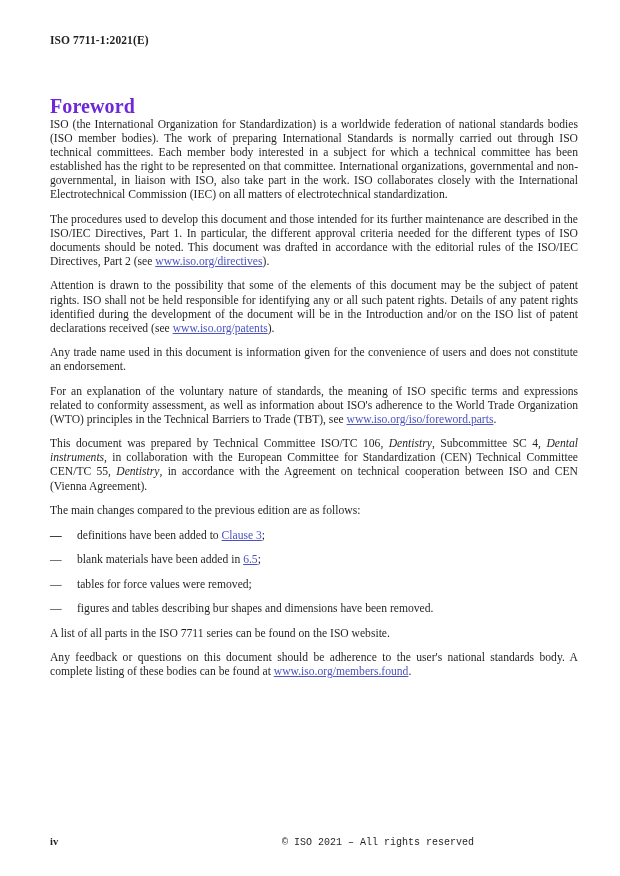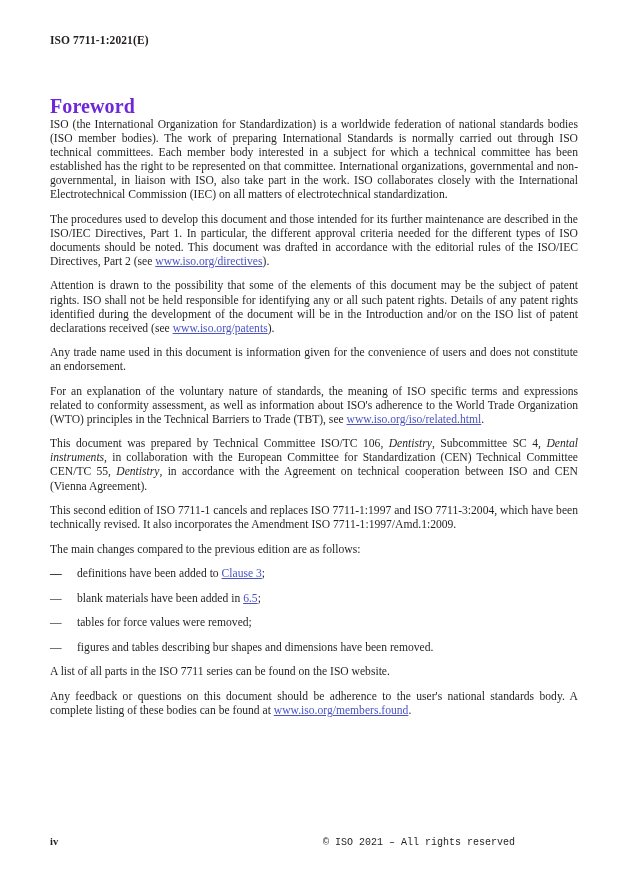--- a/index.html
+++ b/index.html
@@ -80,21 +80,21 @@
   a.lnk {
     color: #4a52c4;
   }
   .it {
     font-style: italic;
   }
   .footer {
     position: absolute;
     left: 38px;
     top: 836px;
-    width: 465px;
+    width: 424px;
     display: flex;
     justify-content: space-between;
     align-items: baseline;
     font-size: 9.6px;
     color: #231f20;
   }
   .footer .pageno {
     font-weight: bold;
     font-size: 10.5px;
   }
@@ -115,25 +115,24 @@
   <div class="body-block">
 
     <p class="para">ISO (the International Organization for Standardization) is a worldwide federation of national standards bodies (ISO member bodies). The work of preparing International Standards is normally carried out through ISO technical committees. Each member body interested in a subject for which a technical committee has been established has the right to be represented on that committee. International organizations, governmental and non-governmental, in liaison with ISO, also take part in the work. ISO collaborates closely with the International Electrotechnical Commission (IEC) on all matters of electrotechnical standardization.</p>
 
     <p class="para"><span>The procedures used to develop this document and those intended for its further maintenance are described in the ISO/IEC Directives, Part 1. In particular, the different approval criteria needed for the different types of ISO documents should be noted. This document was drafted in accordance with the editorial rules of the ISO/IEC Directives, Part 2 (see </span><a class="lnk" href="#">www.iso.org/directives</a><span>).</span></p>
 
     <p class="para"><span>Attention is drawn to the possibility that some of the elements of this document may be the subject of patent rights. ISO shall not be held responsible for identifying any or all such patent rights. Details of any patent rights identified during the development of the document will be in the Introduction and/or on the ISO list of patent declarations received (see </span><a class="lnk" href="#">www.iso.org/patents</a><span>).</span></p>
 
     <p class="para">Any trade name used in this document is information given for the convenience of users and does not constitute an endorsement.</p>
 
-    <p class="para"><span>For an explanation of the voluntary nature of standards, the meaning of ISO specific terms and expressions related to conformity assessment, as well as information about ISO's adherence to the World Trade Organization (WTO) principles in the Technical Barriers to Trade (TBT), see </span><a class="lnk" href="#">www.iso.org/iso/related.html</a><span>.</span></p>
+    <p class="para"><span>For an explanation of the voluntary nature of standards, the meaning of ISO specific terms and expressions related to conformity assessment, as well as information about ISO's adherence to the World Trade Organization (WTO) principles in the Technical Barriers to Trade (TBT), see </span><a class="lnk" href="#">www.iso.org/iso/foreword.parts</a><span>.</span></p>
 
     <p class="para"><span>This document was prepared by Technical Committee ISO/TC 106, </span><span class="it">Dentistry</span><span>, Subcommittee SC 4, </span><span class="it">Dental instruments</span><span>, in collaboration with the European Committee for Standardization (CEN) Technical Committee CEN/TC 55, </span><span class="it">Dentistry</span><span>, in accordance with the Agreement on technical cooperation between ISO and CEN (Vienna Agreement).</span></p>
 
-    <p class="para">This second edition of ISO 7711-1 cancels and replaces ISO 7711-1:1997 and ISO 7711-3:2004, which have been technically revised. It also incorporates the Amendment ISO 7711-1:1997/Amd.1:2009.</p>
 
     <p class="para last-left">The main changes compared to the previous edition are as follows:</p>
 
     <ul class="list">
       <li><span class="dash">—</span></li>
       <li><span class="dash">—</span><span>definitions have been added to </span><a class="lnk" href="#">Clause 3</a><span>;</span></li>
       <li><span class="dash">—</span><span>blank materials have been added in </span><a class="lnk" href="#">6.5</a><span>;</span></li>
       <li><span class="dash">—</span><span>tables for force values were removed;</span></li>
       <li><span class="dash">—</span><span>figures and tables describing bur shapes and dimensions have been removed.</span></li>
     </ul>

